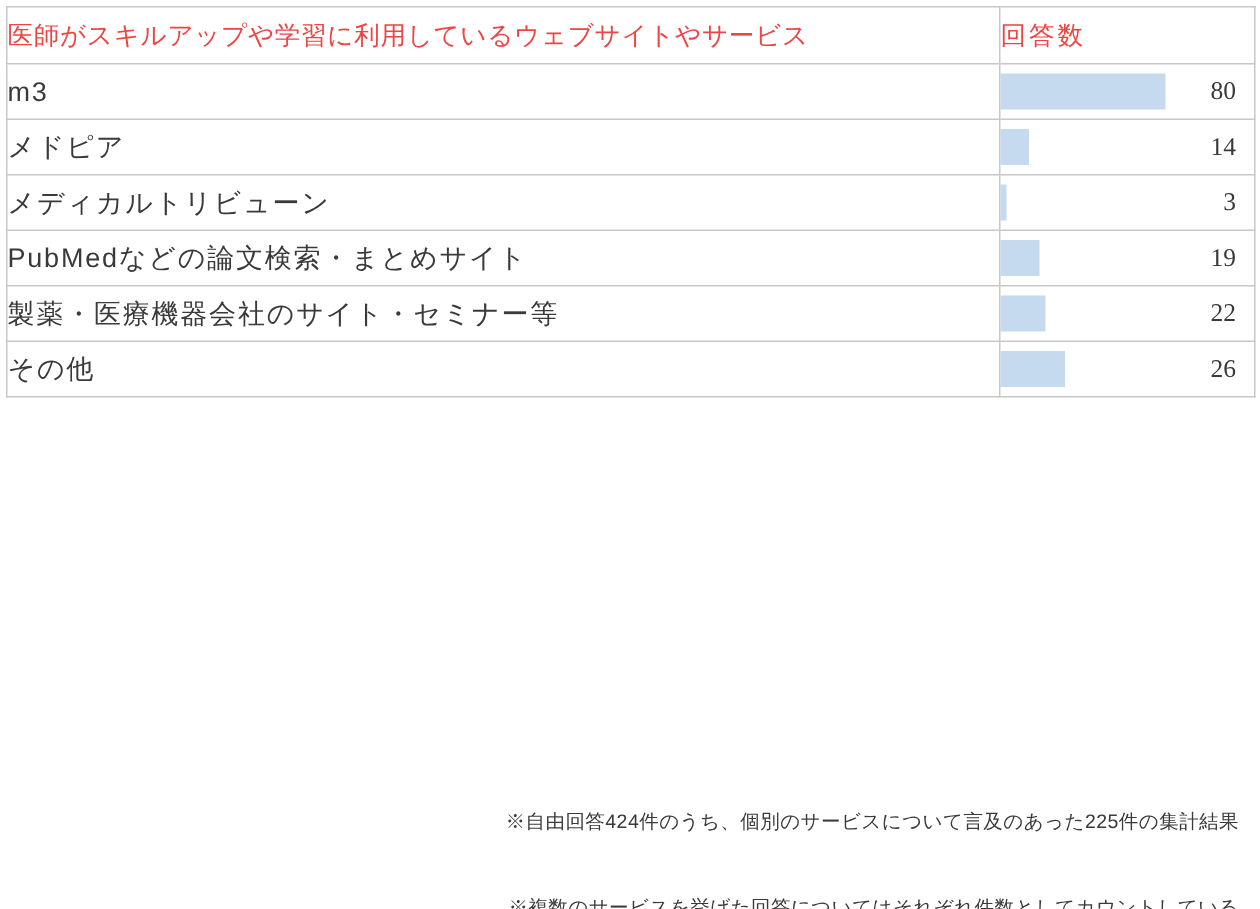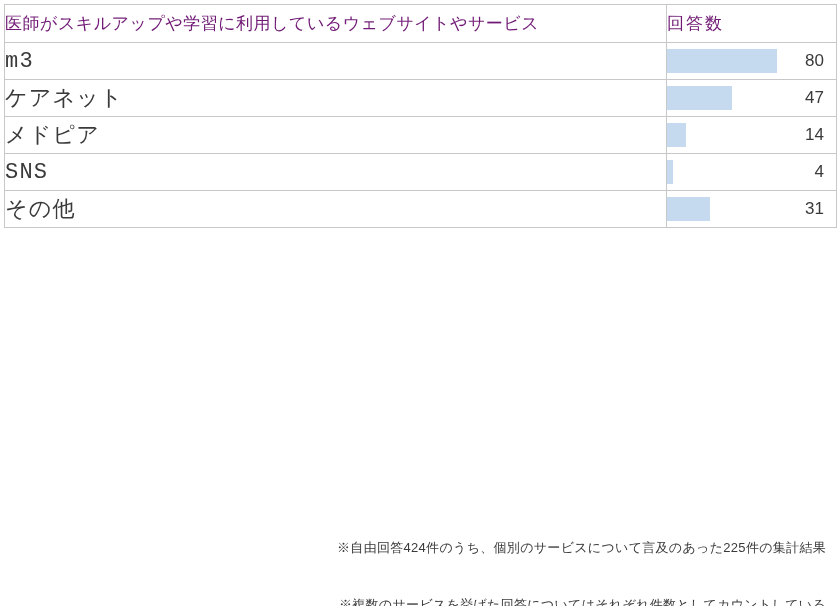--- a/index.html
+++ b/index.html
@@ -21,42 +21,41 @@
     border: 1px solid #c8c8c8;
     padding: 0;
     font-weight: normal;
   }
   .col-label { width: 662px; }
   .col-value { width: 170px; }
 
   thead th {
     height: 38px;
     font-size: 17px;
-    color: #701a75;
+    color: #ef4444;
     background: #ffffff;
   }
   th.h-label {
     text-align: left;
     padding-left: 10px;
     letter-spacing: 0.5px;
   }
   th.h-value {
     text-align: left;
     letter-spacing: 2px;
   }
 
   tbody tr { height: 37px; }
   td.label {
-    font-size: 22px;
+    font-size: 18px;
     color: #3a3a3a;
     padding-left: 22px;
     letter-spacing: 1.2px;
     white-space: nowrap;
     overflow: hidden;
-    font-family: Liberation Mono, monospace;
   }
   td.value {
     position: relative;
     padding: 0;
     vertical-align: middle;
   }
   .bar-wrap {
     position: relative;
     height: 100%;
     width: 100%;
@@ -71,20 +70,21 @@
     background: #c5d9ef;
   }
   .num {
     position: relative;
     z-index: 2;
     width: 100%;
     text-align: right;
     padding-right: 12px;
     font-size: 17px;
     color: #3a3a3a;
+    font-family: Liberation Serif, serif;
   }
 
   .notes {
     position: absolute;
     left: 0; right: 0;
     top: 536px;
     text-align: right;
     padding-right: 14px;
   }
   .note {
@@ -115,52 +115,61 @@
         <tr>
           <td class="label">m3</td>
           <td class="value">
             <div class="bar-wrap">
               <div class="bar" style="width: 110px; background: rgb(197, 217, 239);"></div>
               <div class="num">80</div>
             </div>
           </td>
         </tr>
         <tr>
-          <td class="label">ケアネット</td>
-          <td class="value">
-            <div class="bar-wrap">
-              <div class="bar" style="width: 64.625px; background: rgb(197, 217, 239);"></div>
-              <div class="num">47</div>
-            </div>
-          </td>
-        </tr>
-        <tr>
           <td class="label">メドピア</td>
           <td class="value">
             <div class="bar-wrap">
               <div class="bar" style="width: 19.25px; background: rgb(197, 217, 239);"></div>
               <div class="num">14</div>
             </div>
           </td>
         </tr>
         <tr>
-          <td class="label">SNS</td>
+          <td class="label">メディカルトリビューン</td>
           <td class="value">
             <div class="bar-wrap">
-              <div class="bar" style="width: 5.5px; background: rgb(197, 217, 239);"></div>
-              <div class="num">4</div>
+              <div class="bar" style="width: 4.125px; background: rgb(197, 217, 239);"></div>
+              <div class="num">3</div>
+            </div>
+          </td>
+        </tr>
+        <tr>
+          <td class="label">PubMedなどの論文検索・まとめサイト</td>
+          <td class="value">
+            <div class="bar-wrap">
+              <div class="bar" style="width: 26.125px; background: rgb(197, 217, 239);"></div>
+              <div class="num">19</div>
+            </div>
+          </td>
+        </tr>
+        <tr>
+          <td class="label">製薬・医療機器会社のサイト・セミナー等</td>
+          <td class="value">
+            <div class="bar-wrap">
+              <div class="bar" style="width: 30.25px; background: rgb(197, 217, 239);"></div>
+              <div class="num">22</div>
             </div>
           </td>
         </tr>
         <tr>
           <td class="label">その他</td>
           <td class="value">
             <div class="bar-wrap">
               <div class="bar" style="width: 42.625px; background: rgb(197, 217, 239);"></div>
-              <div class="num">31</div>
+              <div class="num">26</div>
             </div>
           </td>
         </tr>
       </tbody>
   </table>
 
   <div class="notes">
     <div class="note">※自由回答424件のうち、個別のサービスについて言及のあった225件の集計結果</div>
     <div class="note">※複数のサービスを挙げた回答についてはそれぞれ件数としてカウントしている</div>
   </div>

